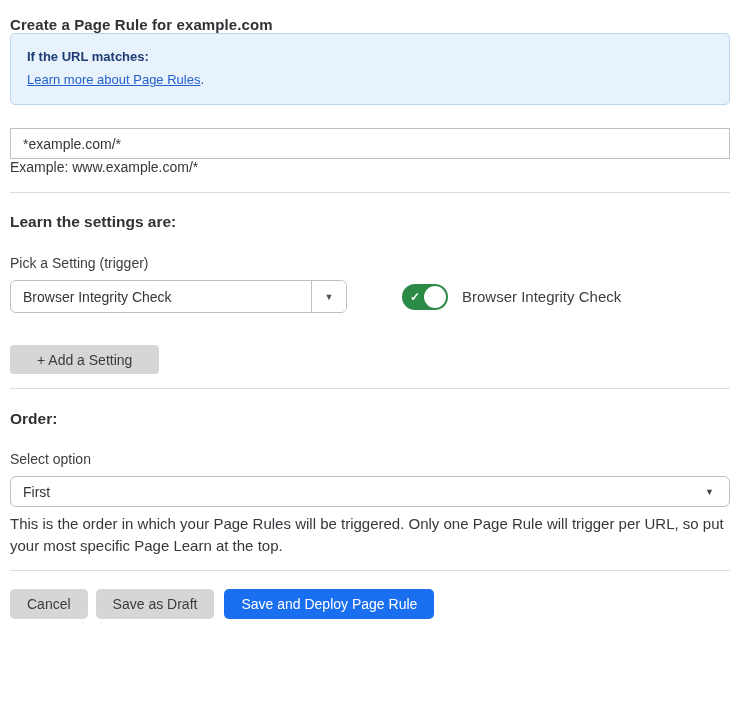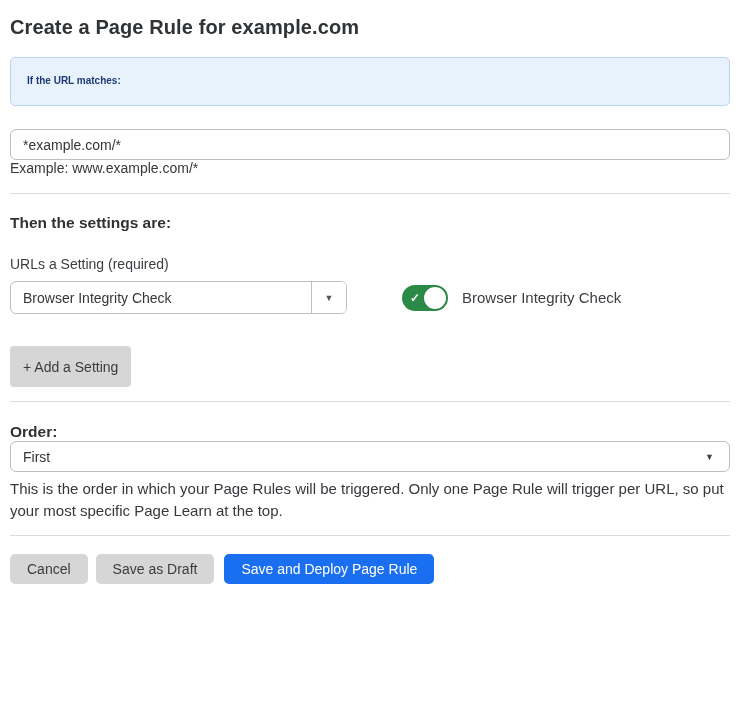--- a/index.html
+++ b/index.html
@@ -5,35 +5,35 @@
   * { box-sizing: border-box; margin: 0; padding: 0; }
   html, body { width: 750px; height: 720px; background: #ffffff; }
   body {
     font-family: "Liberation Sans", sans-serif;
     color: #36393d;
     position: relative;
   }
   .container { padding: 12px 20px 0 10px; }
 
   .page-title {
-    font-size: 20px;
+    font-size: 15px;
     font-weight: 700;
     color: #303336;
-    margin: 4px 0 18px 0;
+    margin: 4px 0 0 0;
     letter-spacing: 0.1px;
   }
 
   
   .info-box {
     background: #e8f2fc;
     border: 1px solid #b9d4ee;
     border-radius: 5px;
     padding: 11px 16px 13px 16px;
     color: #1d3b72;
-    font-size: 10px;
+    font-size: 13px;
     line-height: 23px;
     margin-bottom: 23px;
   }
   .info-box .info-heading { font-weight: 700; }
   .info-box a.info-link {
     color: #2161c9;
     text-decoration: underline;
     cursor: pointer;
   }
   .info-box .info-link-suffix { color: #1d3b72; }
@@ -41,21 +41,21 @@
   .field-label {
     font-size: 14px;
     color: #3b3e42;
     margin-bottom: 9px;
   }
 
   .text-input {
     width: 100%;
     height: 31px;
     border: 1px solid #bfbfbf;
-    border-radius: 6px;
+    border-radius: 0;
     padding: 12px 12px;
     font-size: 14px;
     font-family: "Liberation Sans", sans-serif;
     color: #333639;
     background: #fff;
     outline: none;
   }
 
   .helper-text {
     font-size: 14px;
@@ -162,22 +162,22 @@
     border: none;
     border-radius: 4px;
     font-family: "Liberation Sans", sans-serif;
     font-size: 14px;
     cursor: pointer;
     color: #393c40;
     background: #d6d6d6;
   }
   .add-setting-btn {
     margin-top: 32px;
-    height: 41px;
-    padding: 0 13px;
+    height: 29px;
+    padding: 0 27px;
   }
   .divider-2 { margin-top: 14px; }
 
   .order-heading { margin-top: 21px; }
   .select-label { margin-top: 23px; }
 
   .select-box {
     width: 100%;
     height: 31px;
     border: 1px solid #bfbfbf;
@@ -218,30 +218,33 @@
 </style>
 </head>
 <body>
 
 <div class="container">
 
   <h1 class="page-title">Create a Page Rule for example.com</h1>
 
   <div class="info-box">
     <div class="info-heading">If the URL matches:</div>
+    <div>
+      <a class="info-link">Learn more about Page Rules</a><span class="info-link-suffix">.</span>
+    </div>
   </div>
 
   <input class="text-input" type="text" value="*example.com/*" style="">
   <div class="helper-text">Example: www.example.com/*</div>
 
   <hr class="divider divider-1">
 
-  <div class="section-heading">Then the settings are:</div>
-
-  <div class="field-label pick-label">URLs a Setting (required)</div>
+  <div class="section-heading">Learn the settings are:</div>
+
+  <div class="field-label pick-label">Pick a Setting (trigger)</div>
 
   <div class="setting-row">
     <div class="dropdown">
       <div class="dropdown-value">Browser Integrity Check</div>
       <div class="dropdown-arrow-section">
         <span>▼</span>
       </div>
     </div>
     <div class="toggle-wrap">
       <div class="toggle">
@@ -251,20 +254,21 @@
       <span class="toggle-label">Browser Integrity Check</span>
     </div>
   </div>
 
   <button class="btn add-setting-btn">+ Add a Setting</button>
 
   <hr class="divider divider-2">
 
   <div class="section-heading order-heading">Order:</div>
 
+  <div class="field-label select-label">Select option</div>
 
   <div class="select-box">
     <span class="select-value">First</span>
     <span class="select-arrow">▼</span>
   </div>
 
   <div class="order-help">This is the order in which your Page Rules will be triggered. Only one Page Rule will trigger per URL, so put your most specific Page Learn at the top.</div>
 
   <hr class="divider divider-3">
 

